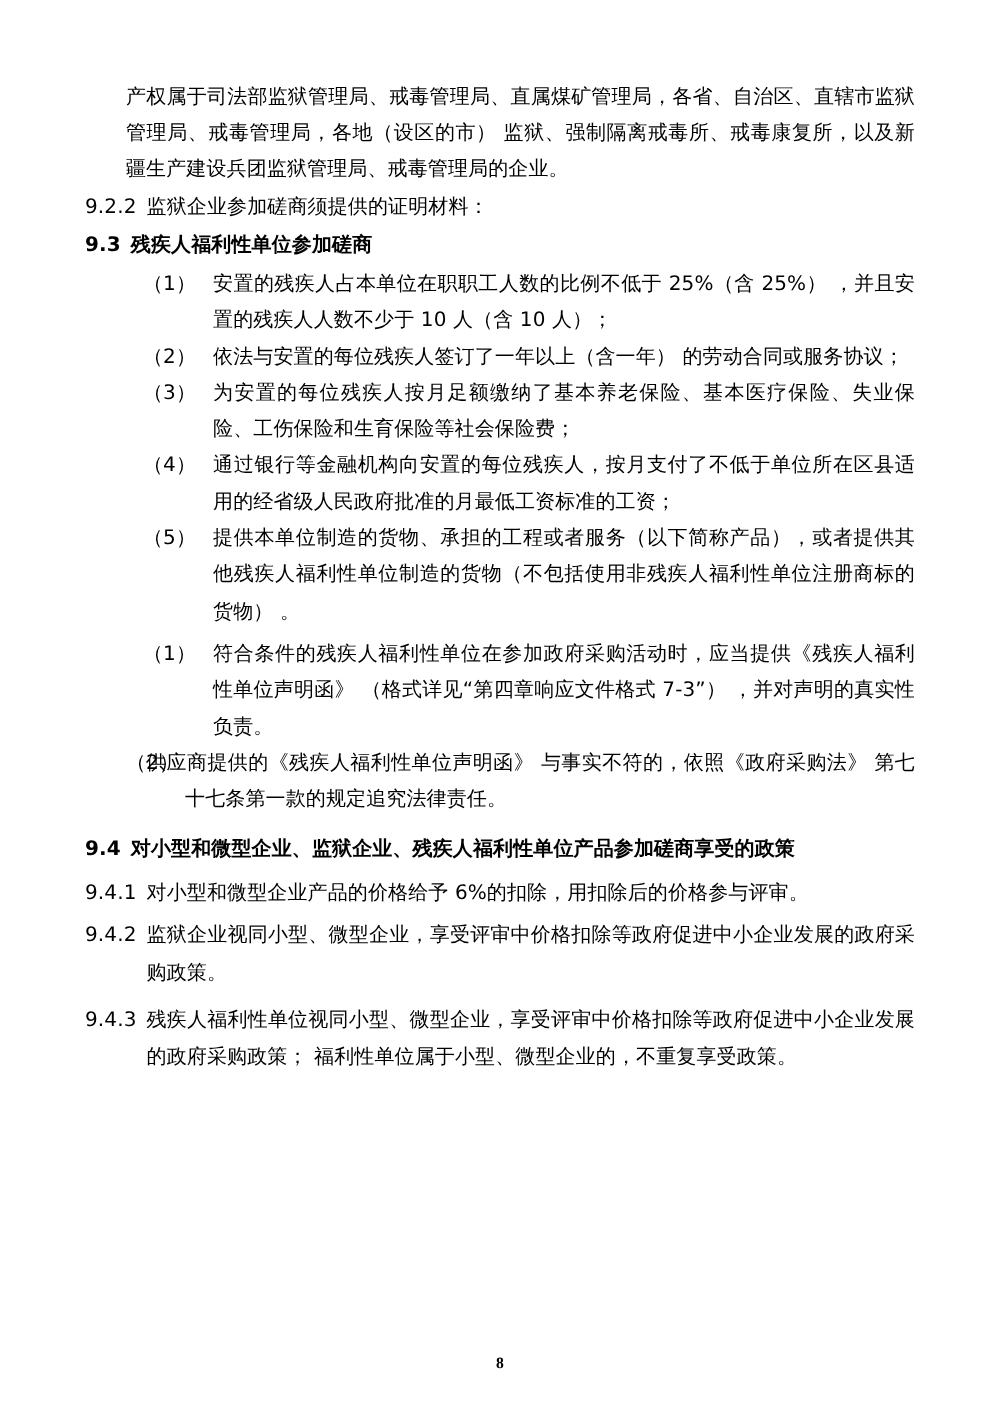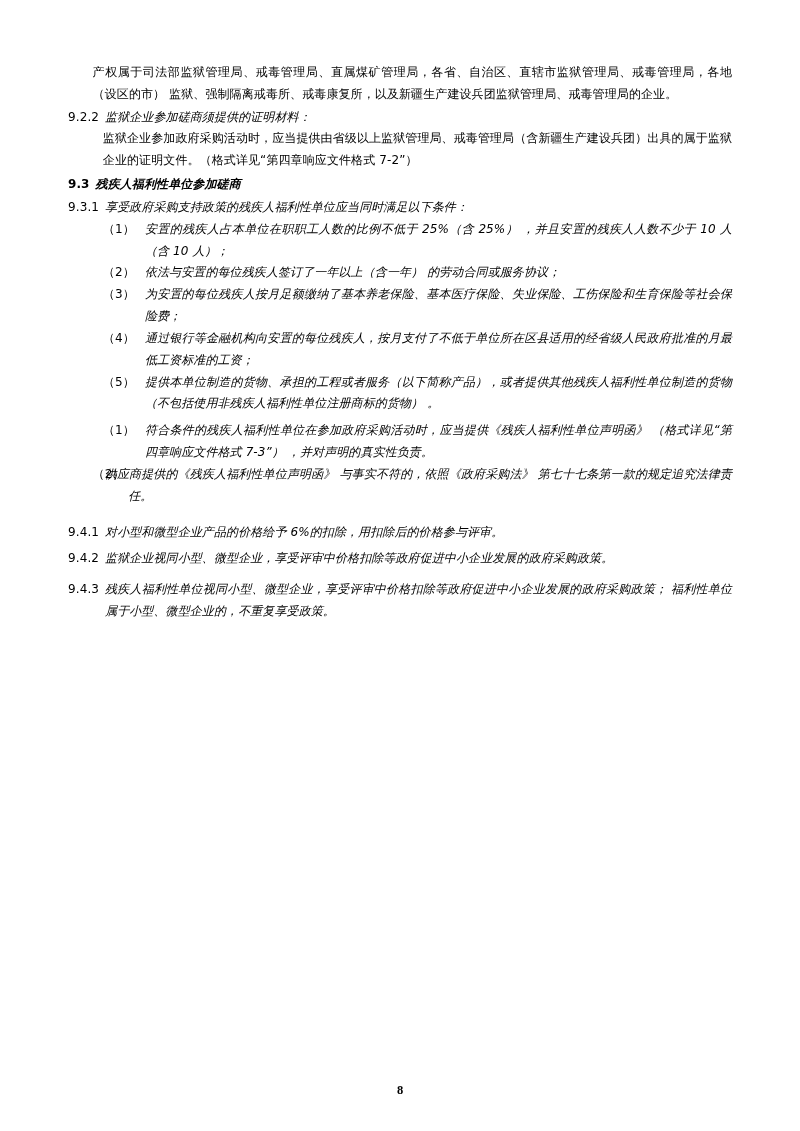--- a/index.html
+++ b/index.html
@@ -16,21 +16,21 @@
     overflow: hidden;
   }
   .page {
     box-sizing: border-box;
     width: 800px;
     height: 1131px;
     padding: 62px 68px 40px 68px;
     position: relative;
   }
   .doc-body {
-    font-size: 12px;
+    font-size: 16px;
     line-height: 1.82;
     text-align: justify;
     letter-spacing: 0.1px;
   }
   p {
     margin: 0 0 1px 0;
   }
   .para-block {
     margin-bottom: 1px;
   }
@@ -39,21 +39,20 @@
     display: flex;
     align-items: flex-start;
   }
   .hang .lbl {
     flex: 0 0 auto;
     white-space: pre;
   }
   .hang .txt {
     flex: 1 1 auto;
     text-align: justify;
-    font-style: italic;
   }
   .lvl-num {
     padding-left: 0;
     justify-content: space-between;
   }
   .ind-1 { margin-left: 2.05em; }
   .ind-2 { margin-left: 2.9em; }
   .ind-4 { margin-left: 6.1em; }
   .heading {
     font-weight: bold;
@@ -80,31 +79,26 @@
 <div class="page">
   <div class="doc-body">
 
     <p class="para-block ind-1">产权属于司法部监狱管理局、戒毒管理局、直属煤矿管理局，各省、自治区、直辖市监狱管理局、戒毒管理局，各地（设区的市） 监狱、强制隔离戒毒所、戒毒康复所，以及新疆生产建设兵团监狱管理局、戒毒管理局的企业。</p>
 
     <div class="hang lvl-num">
       <span class="lbl">9.2.2</span>
       <span class="txt" style="margin-left:0.5em;">监狱企业参加磋商须提供的证明材料：</span>
     </div>
 
-    <p class="para-block ind-2">监狱企业参加政府采购活动时，应当提供由省级以上监狱管理局、戒毒管理局（含新疆生产建设兵团）出具的属于监狱企业的证明文件。（格式详见“第四章响应文件格式 7-2”）</p>
 
     <div class="hang heading">
       <span class="lbl">9.3</span>
       <span class="txt" style="margin-left:0.5em;">残疾人福利性单位参加磋商</span>
     </div>
 
-    <div class="hang lvl-num">
-      <span class="lbl">9.3.1</span>
-      <span class="txt" style="margin-left:0.5em;">享受政府采购支持政策的残疾人福利性单位应当同时满足以下条件：</span>
-    </div>
 
     <div class="hang ind-2">
       <span class="lbl">（1）</span>
       <span class="txt" style="margin-left:0.85em;">安置的残疾人占本单位在职职工人数的比例不低于 25%（含 25%） ，并且安置的残疾人人数不少于 10 人（含 10 人）；</span>
     </div>
 
     <div class="hang ind-2">
       <span class="lbl">（2）</span>
       <span class="txt" style="margin-left:0.85em;">依法与安置的每位残疾人签订了一年以上（含一年） 的劳动合同或服务协议；</span>
     </div>
@@ -133,20 +127,24 @@
       <span class="txt" style="margin-left:0.85em;">符合条件的残疾人福利性单位在参加政府采购活动时，应当提供《残疾人福利性单位声明函》 （格式详见“第四章响应文件格式 7-3”） ，并对声明的真实性负责。</span>
     </div>
 
     <div class="hang ind-1">
       <span class="lbl">（2）</span>
       <span class="txt" style="margin-left:0.3em; text-indent:-1.95em; padding-left:0;">供应商提供的《残疾人福利性单位声明函》 与事实不符的，依照《政府采购法》 第七十七条第一款的规定追究法律责任。</span>
     </div>
 
     <div class="spacer-md"></div>
 
+    <div class="hang heading">
+      <span class="lbl">9.4</span>
+      <span class="txt" style="margin-left:0.5em;">对小型和微型企业、监狱企业、残疾人福利性单位产品参加磋商享受的政策</span>
+    </div>
 
     <div class="spacer-sm"></div>
 
     <div class="hang lvl-num">
       <span class="lbl">9.4.1</span>
       <span class="txt" style="margin-left:0.5em;">对小型和微型企业产品的价格给予 6%的扣除，用扣除后的价格参与评审。</span>
     </div>
 
     <div class="spacer-sm"></div>
 

